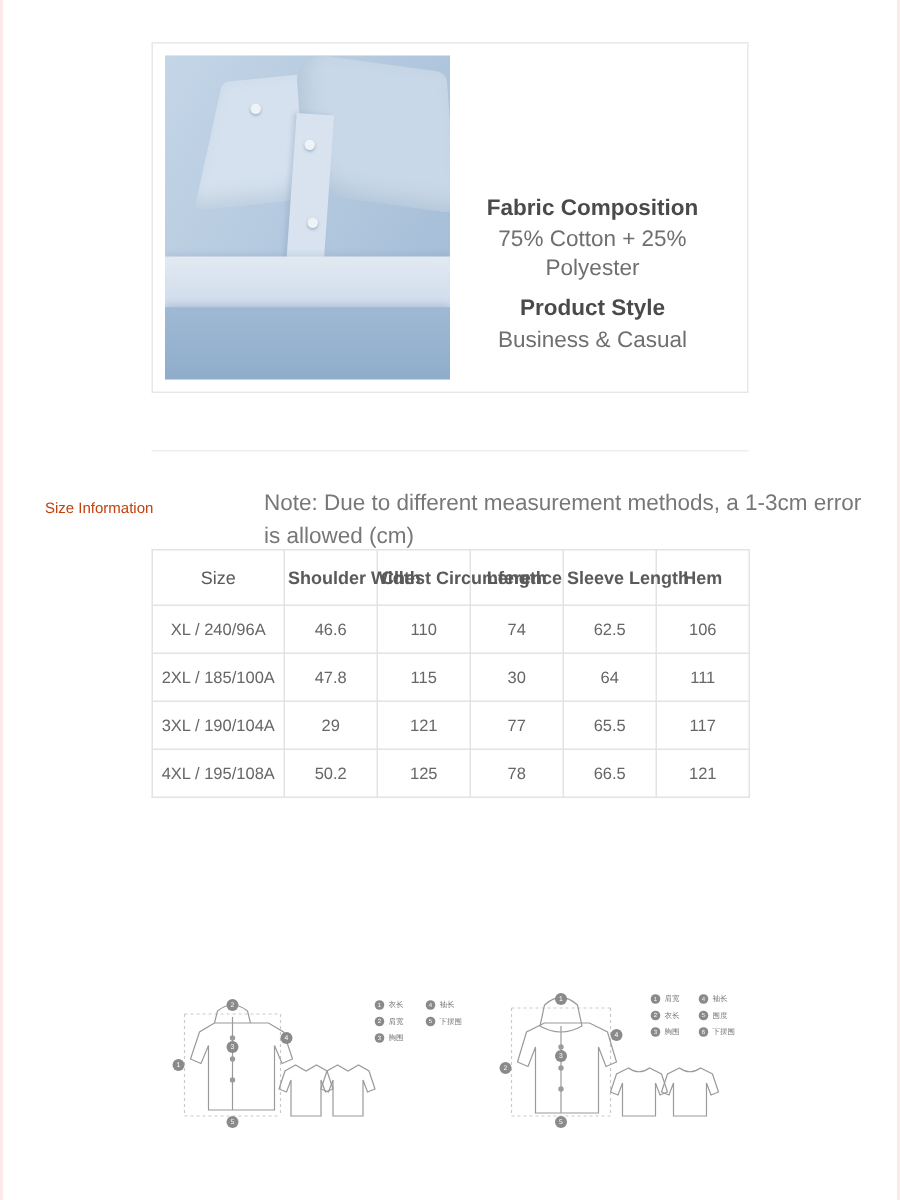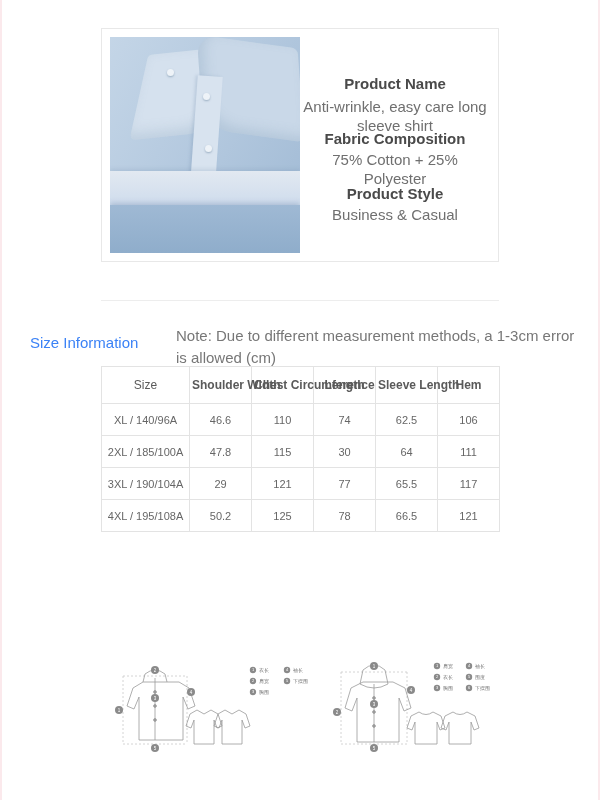--- a/index.html
+++ b/index.html
@@ -136,21 +136,21 @@
     line-height: 18px;
   }
   .hero-value {
     font-size: 15px;
     color: #6f6f6f;
     line-height: 19px;
   }
   .hero-block { position: absolute; left: 0; right: 0; }
   .hero-block.b1 { top: 40px; }
   .hero-block.b2 { top: 115px; }
-  .hero-block.b3 { top: 168px; }
+  .hero-block.b3 { top: 180px; }
   .hero-block.b1 .hero-label { position: relative; top: -2px; }
   .hero-block .hero-value { margin-top: 2px; }
 
   
   .hero-block.b2 .hero-label { margin-top: -22px; }
   .hero-block.b3 .hero-label { margin-top: -20px; }
 
   
   .divider {
     position: absolute;
@@ -159,22 +159,22 @@
     width: 398px;
     height: 1px;
     background: #ededed;
   }
 
   
   .size-info-title {
     position: absolute;
     left: 30px;
     top: 334px;
-    font-size: 15px;
-    color: #3b82f6;
+    font-size: 10px;
+    color: #c2410c;
   }
   .size-note {
     position: absolute;
     left: 176px;
     top: 325px;
     width: 404px;
     font-size: 15px;
     color: #777777;
     text-align: left;
     line-height: 22px;
@@ -244,24 +244,20 @@
       <div class="shirt-collar-r"></div>
       <div class="shirt-placket"></div>
       <div class="btn-dot b3"></div>
       <div class="btn-dot b1"></div>
       <div class="btn-dot b2"></div>
       <div class="shirt-fold-a"></div>
       <div class="shirt-fold-b"></div>
     </div>
 
     <div class="hero-text">
-      <div class="hero-block b1">
-        <div class="hero-label">Product Name</div>
-        <div class="hero-value">Anti-wrinkle, easy care long sleeve shirt</div>
-      </div>
       <div class="hero-block b2">
         <div class="hero-label">Fabric Composition</div>
         <div class="hero-value">75% Cotton + 25% Polyester</div>
       </div>
       <div class="hero-block b3">
         <div class="hero-label">Product Style</div>
         <div class="hero-value">Business &amp; Casual</div>
       </div>
     </div>
   </div>
@@ -286,21 +282,21 @@
       <th>Size</th>
       <th class="wrap">Shoulder Width</th>
       <th class="wrap">Chest Circumference</th>
       <th class="wrap">Length</th>
       <th class="wrap">Sleeve Length</th>
       <th class="wrap">Hem</th>
     </tr>
   </thead>
   <tbody>
     <tr>
-      <td>XL / 140/96A</td>
+      <td>XL / 240/96A</td>
       <td>46.6</td>
       <td>110</td>
       <td>74</td>
       <td>62.5</td>
       <td>106</td>
     </tr>
     <tr>
       <td>2XL / 185/100A</td>
       <td>47.8</td>
       <td>115</td>

